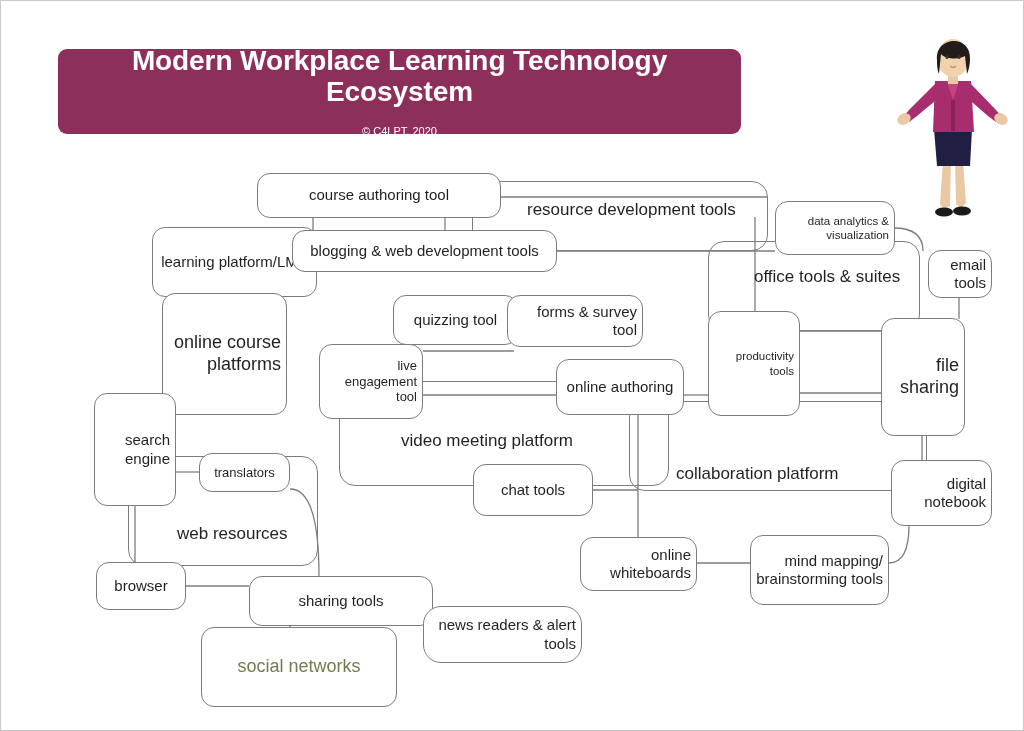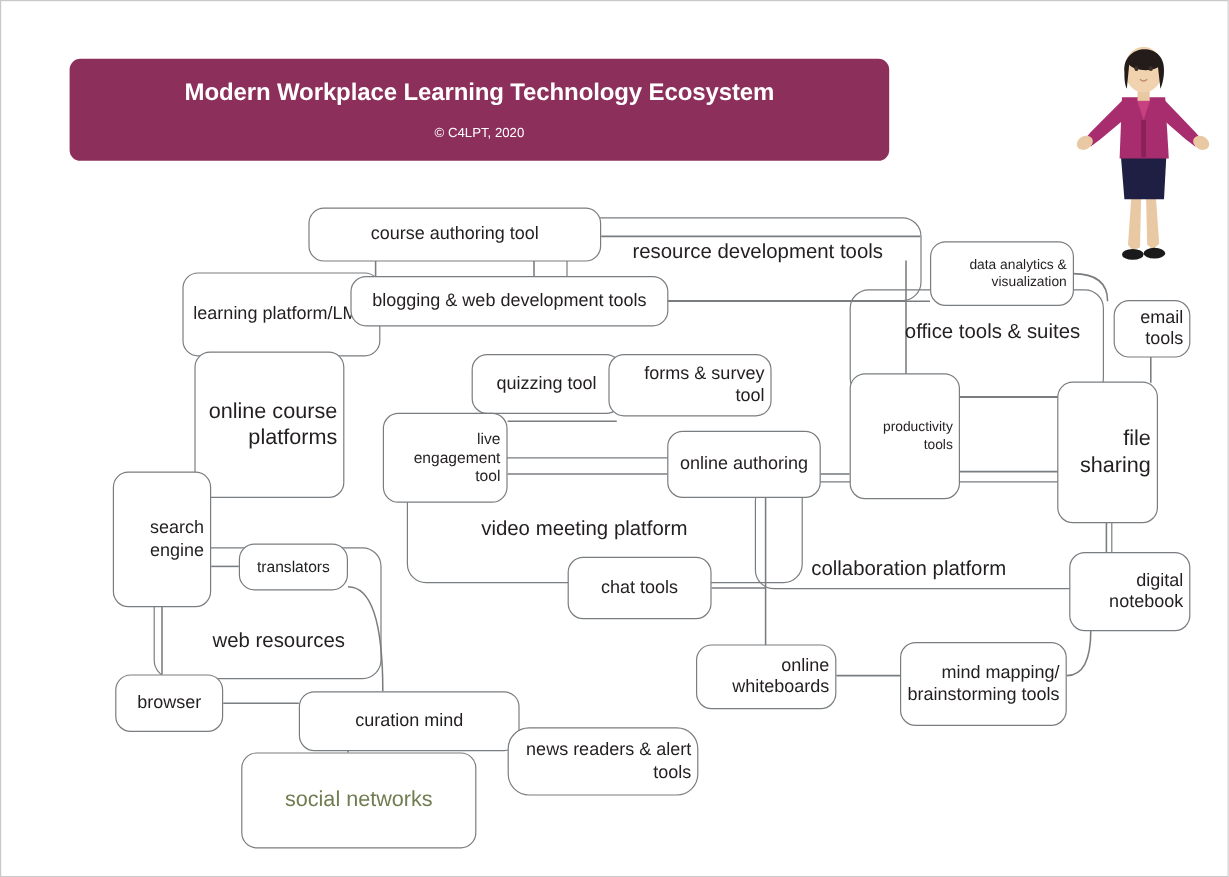--- a/index.html
+++ b/index.html
@@ -30,21 +30,21 @@
     height: 85px;
     background: #8c2f5b;
     border-radius: 9px;
     display: flex;
     flex-direction: column;
     align-items: center;
     justify-content: center;
   }
   #banner-title {
     color: #ffffff;
-    font-size: 20px;
+    font-size: 28px;
     font-weight: bold;
     letter-spacing: -0.1px;
     text-align: center;
     line-height: 1.1;
   }
   #banner-subtitle {
     color: #ffffff;
     font-size: 11px;
     text-align: center;
     margin-top: 17px;
@@ -254,21 +254,21 @@
     <div class="node sz-md" style="left:69px; top:392px; width:82px; height:113px;">search engine</div>
 
     <div class="node sz-sm" style="left:174px; top:452px; width:91px; height:39px;">translators</div>
 
     <div class="node sz-md" style="left:866px; top:459px; width:101px; height:66px;">digital notebook</div>
 
     <div class="node sz-md" style="left:448px; top:463px; width:120px; height:52px;">chat tools</div>
 
     <div class="node sz-md" style="left:71px; top:561px; width:90px; height:48px;">browser</div>
 
-    <div class="node sz-md" style="left:224px; top:575px; width:184px; height:50px;">curation mind</div>
+    <div class="node sz-md" style="left:224px; top:575px; width:184px; height:50px;">sharing tools</div>
 
     <div class="node sz-md" style="left:555px; top:536px; width:117px; height:54px;">online whiteboards</div>
 
     <div class="node sz-md" style="left:725px; top:534px; width:139px; height:70px;">mind mapping/ brainstorming tools</div>
 
     <div class="node sz-md" style="left:398px; top:605px; width:159px; height:57px;border-radius:18px;">news readers &amp; alert tools</div>
 
     <div class="node sz-lg green-text" style="left:176px; top:626px; width:196px; height:80px;">social networks</div>
 
   </div>

